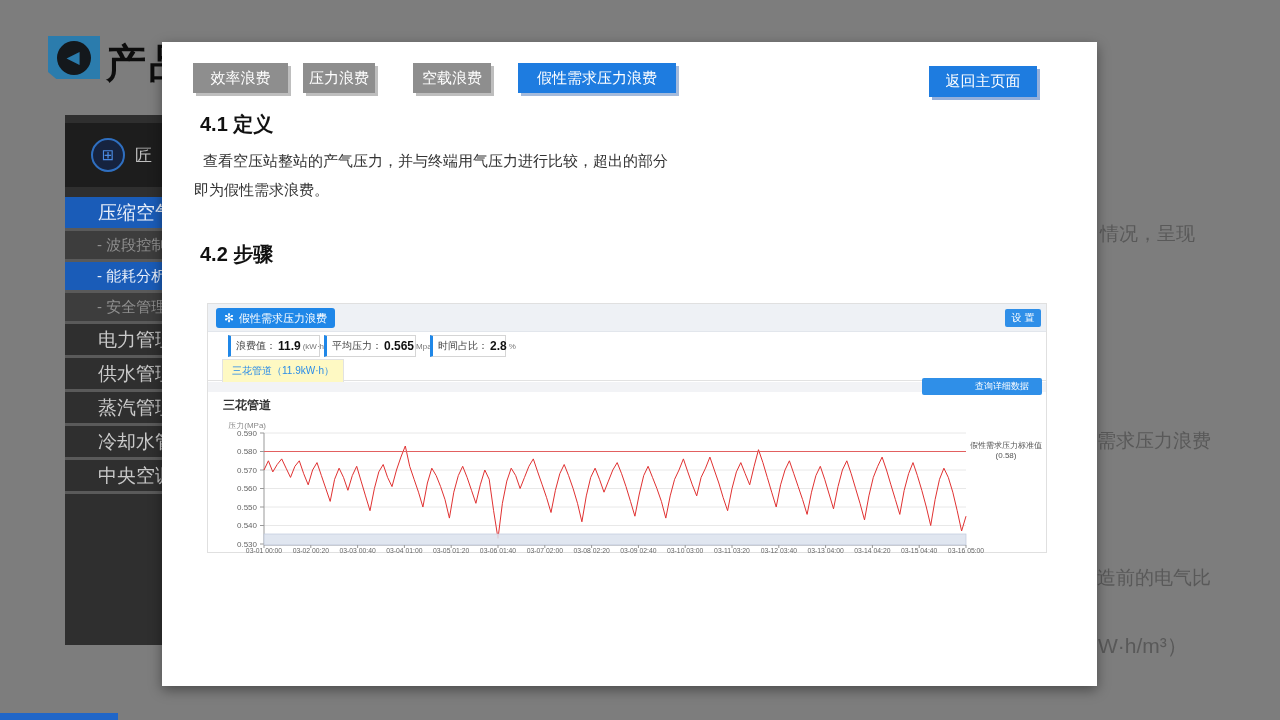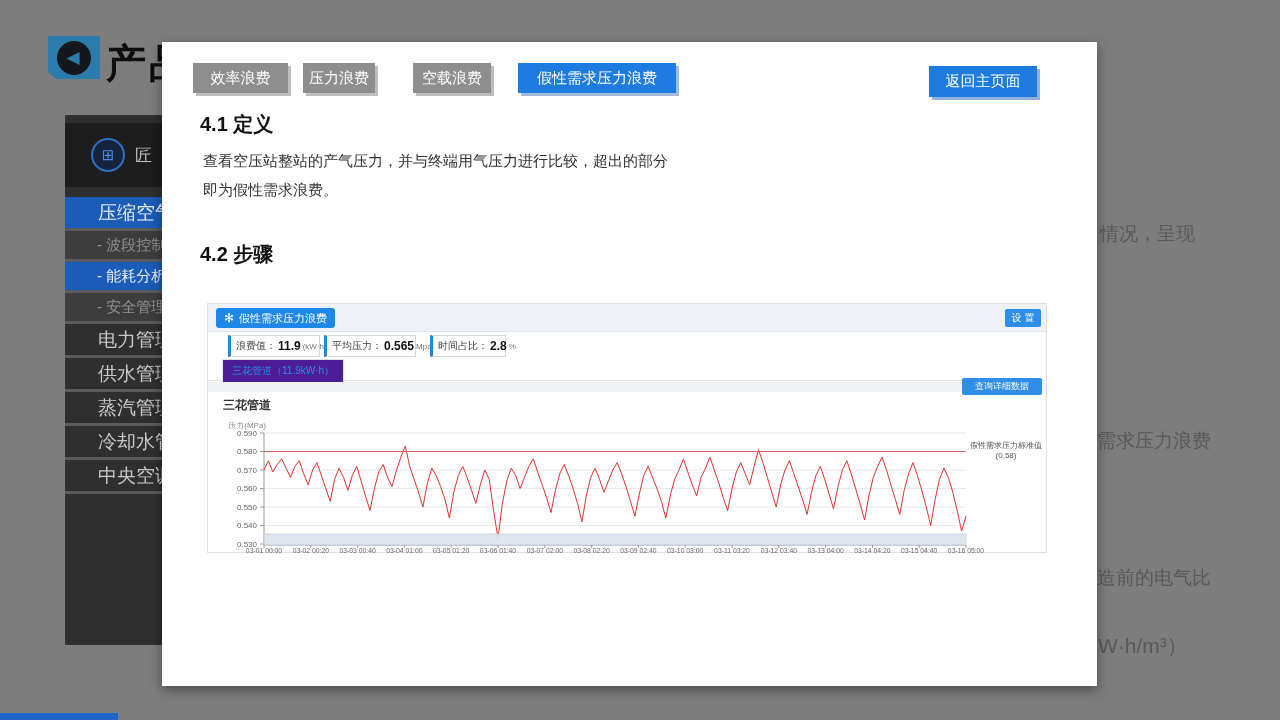--- a/index.html
+++ b/index.html
@@ -47,28 +47,28 @@
 
   
   .dash{left:45px;top:261px;width:840px;height:250px;background:#fff;border:1px solid #e0e0e0;box-sizing:border-box;}
   .dash-header{position:absolute;left:0;top:0;width:100%;height:28px;background:#eef1f5;border-bottom:1px solid #e2e6ec;box-sizing:border-box;}
   .dash-badge{position:absolute;left:8px;top:4px;height:20px;background:#1f87e8;border-radius:3px;
         color:#fff;font-size:11px;display:flex;align-items:center;padding:0 8px;gap:5px;}
   .dash-badge .bi{font-size:12px;}
   .btn-blue-sm{position:absolute;background:#2f8fe8;color:#fff;border-radius:2px;
         display:flex;align-items:center;justify-content:center;cursor:pointer;}
   .settings-btn{right:5px;top:5px;width:36px;height:18px;font-size:10px;}
-  .query-btn{right:4px;top:74px;width:80px;height:17px;font-size:9px;}
+  .query-btn{right:4px;top:74px;width:80px;height:17px;font-size:9px;padding-left:40px;}
   .stat{position:absolute;top:31px;height:22px;background:#fff;border:1px solid #d5d5d5;border-left:3px solid #1f87e8;
         box-sizing:border-box;display:flex;align-items:center;padding-left:5px;white-space:nowrap;}
   .stat .sl{font-size:10px;color:#444;}
   .stat .sv{font-size:12px;font-weight:bold;color:#111;margin:0 2px;}
   .stat .su{font-size:8px;color:#777;}
   .pipe-row{position:absolute;left:0;top:55px;width:100%;height:22px;border-bottom:1px solid #e2e2e2;box-sizing:border-box;}
-  .pipe-tab{position:absolute;left:14px;top:55px;height:23px;padding:0 9px;background:#4c1d95;
+  .pipe-tab{position:absolute;left:14px;top:55px;height:23px;padding:0 9px;background:#fef9c3;
         border:1px solid #e2e2e2;border-bottom:none;box-sizing:border-box;color:#2a8ce8;font-size:10px;
         display:flex;align-items:center;cursor:pointer;z-index:2;}
   .toolbar-strip{position:absolute;left:0;top:78px;width:100%;height:10px;background:#f2f3f6;}
   .chart-title{position:absolute;left:15px;top:93px;font-size:12px;font-weight:bold;color:#333;}
   .chart-svg{position:absolute;left:0;top:118px;}
 </style>
 </head>
 <body>
 
 <div class="stage">
@@ -109,21 +109,21 @@
     <div id="tab-row">
         <div class="tab tab-gray" style="left: 31px; width: 95px;">效率浪费</div>
         <div class="tab tab-gray" style="left: 141px; width: 72px;">压力浪费</div>
         <div class="tab tab-gray" style="left: 251px; width: 78px; text-align: right;">空载浪费</div>
         <div class="tab tab-blue" style="left: 356px; width: 158px;">假性需求压力浪费</div>
       </div>
     <div class="abs return-btn">返回主页面</div>
 
     <div class="abs h-sec" style="left:38px;top:69px;">4.1 定义</div>
     <div class="abs p-sec" style="left:41px;top:110px;">查看空压站整站的产气压力，并与终端用气压力进行比较，超出的部分</div>
-    <div class="abs p-sec" style="left:41px;top:139px;">即为假性需求浪费。</div>
+    <div class="abs p-sec" style="left:32px;top:139px;">即为假性需求浪费。</div>
 
     <div class="abs h-sec" style="left:38px;top:199px;">4.2 步骤</div>
 
     <div class="abs dash">
       <div class="dash-header">
         <div class="dash-badge">
           <span class="bi">✻</span>
           <span>假性需求压力浪费</span>
         </div>
         <div class="btn-blue-sm settings-btn">设 置</div>

